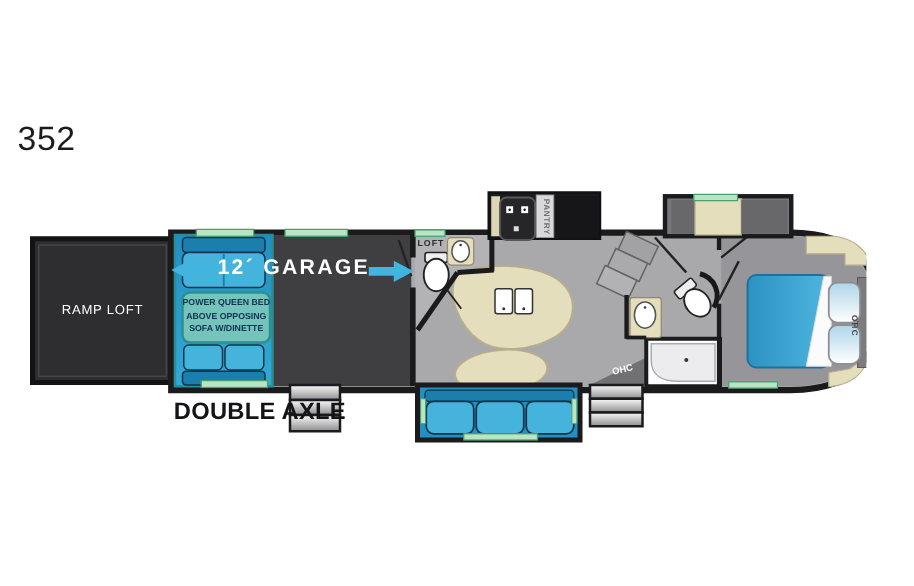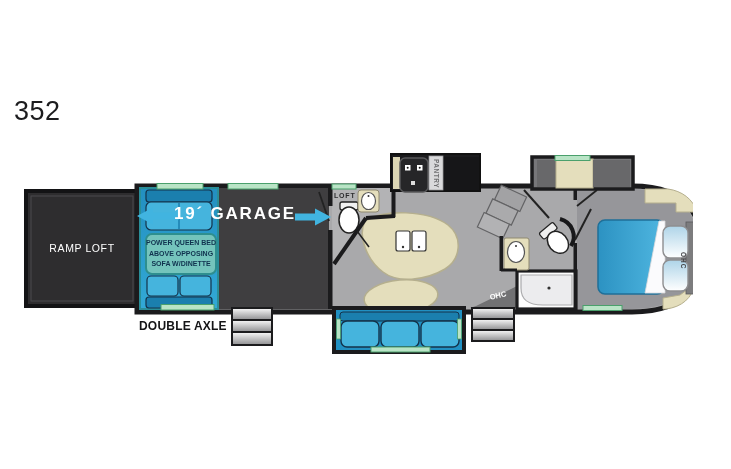--- a/index.html
+++ b/index.html
@@ -21,21 +21,21 @@
   .garage{left:168px;top:204px;width:134px;text-align:center;font-size:17px;font-weight:800;color:#fff;letter-spacing:1.8px;}
   .note{left:145px;top:233px;width:72px;height:42px;background:var(--note-fill);border:2px solid var(--note-border);
         border-radius:7px;box-sizing:border-box;display:flex;flex-direction:column;align-items:center;justify-content:center;
         font-size:7px;font-weight:700;color:var(--note-text);text-align:center;white-space:nowrap;line-height:1.55;}
   .loft{left:334px;top:192px;font-size:7px;font-weight:600;color:#2c2c2e;letter-spacing:.8px;}
   .pantry{left:429px;top:156px;width:14px;height:34px;writing-mode:vertical-rl;display:flex;align-items:center;justify-content:center;
         font-size:6.5px;font-weight:700;color:#707072;letter-spacing:.5px;}
   .ohc-entry{left:483px;top:291px;width:30px;text-align:center;font-size:7.5px;font-weight:800;color:#fff;transform:rotate(-13deg);}
   .ohc-bed{left:677px;top:244px;width:12px;height:34px;writing-mode:vertical-rl;display:flex;align-items:center;justify-content:center;
         font-size:6.5px;font-weight:700;color:#47474a;letter-spacing:1px;}
-  .axle{left:139px;top:319px;font-size:12px;font-weight:800;color:#141416;letter-spacing:.2px;}
+  .axle{left:139px;top:319px;font-size:19px;font-weight:800;color:#141416;letter-spacing:.2px;}
 </style>
 </head>
 <body>
 
 <div id="stage">
 
 <svg id="plan-svg" width="731" height="469" viewBox="0 0 731 469">
   <defs>
     <linearGradient id="gradStep" x1="0" y1="0" x2="0" y2="1">
       <stop offset="0" stop-color="#fafafa"></stop>
@@ -196,21 +196,21 @@
     <rect x="371" y="347" width="59" height="5"></rect>
     <rect x="583" y="305.5" width="39" height="5"></rect>
   </g>
 
   <polygon points="137,216 153,207.5 153,212.5 179,212.5 179,219.5 153,219.5 153,224.5" style="fill:var(--arrow-blue)"></polygon>
   <polygon points="331,217 315,208.5 315,213.5 295,213.5 295,220.5 315,220.5 315,225.5" style="fill:var(--arrow-blue)"></polygon>
 </svg>
 
 <div class="lbl model">352</div>
 <div class="lbl ramp">RAMP LOFT</div>
-<div class="lbl garage">19´ GARAGE</div>
+<div class="lbl garage">12´ GARAGE</div>
 <div class="lbl note">
   <span>POWER QUEEN BED</span>
   <span>ABOVE OPPOSING</span>
   <span>SOFA W/DINETTE</span>
 </div>
 <div class="lbl loft">LOFT</div>
 <div class="lbl pantry">PANTRY</div>
 <div class="lbl ohc-entry">OHC</div>
 <div class="lbl ohc-bed">OHC</div>
 <div class="lbl axle">DOUBLE AXLE</div>

